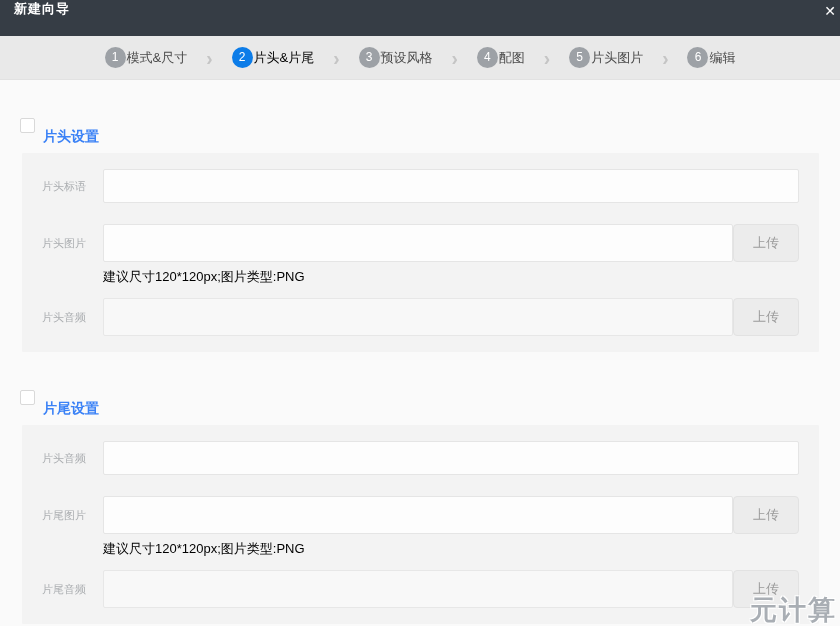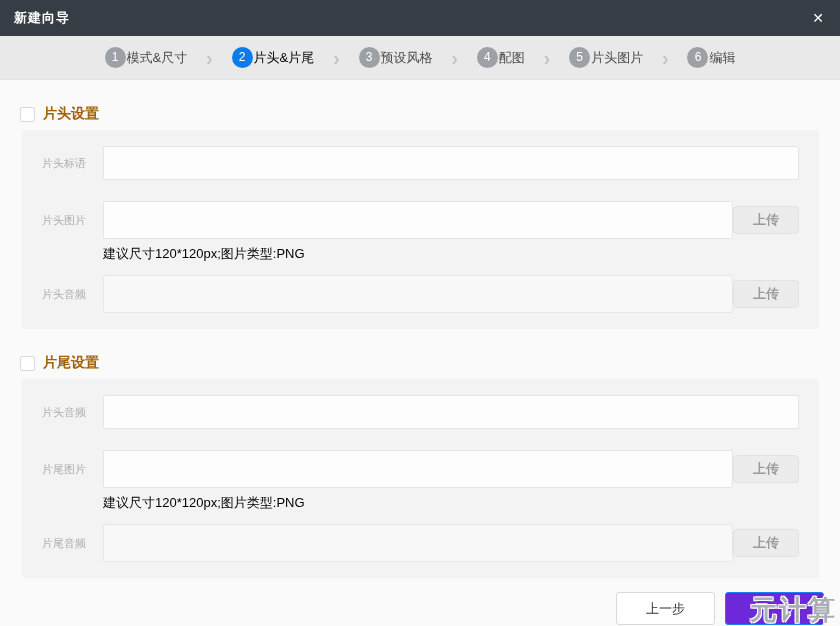--- a/index.html
+++ b/index.html
@@ -7,21 +7,21 @@
   body {
     font-family: "Liberation Sans", "DejaVu Sans", sans-serif;
     background: #fafafa;
     position: relative;
     overflow: hidden;
     color: #333;
   }
   
   .titlebar {
     height: 36px; background: #363d45; color: #fff;
-    display: flex; align-items: center; padding: 0 12px 0 14px;
+    display: flex; padding: 0 0 0 14px;
   }
   .titlebar .title { font-size: 13px; font-weight: bold; letter-spacing: 1px; }
   .titlebar .close {
     margin-left: auto; font-size: 14px; font-weight: bold; cursor: pointer;
     line-height: 1; padding: 4px;
   }
   
   .stepbar {
     height: 44px; background: #e9e9e9; border-bottom: 1px solid #e2e2e2;
     display: flex; align-items: center; justify-content: center;
@@ -40,42 +40,41 @@
     font-weight: bold; transform: scaleY(1.1);
   }
   
   .section-header {
     display: flex; align-items: center; margin: 25px 0 7px 20px;
   }
   .checkbox {
     width: 15px; height: 15px; background: #fff; border: 1px solid #d9d9d9;
     border-radius: 2px; margin-right: 8px; cursor: pointer;
   }
-  .section-title { font-size: 14px; font-weight: bold; color: #a16207; }
+  .section-title { font-size: 14px; font-weight: bold; color: #3b82f6; margin-top: 23px; }
   .panel {
     margin: 0 21px 0 22px; background: #f3f3f3; padding: 16px 20px;
     border-radius: 1px;
   }
   .frow { display: flex; align-items: center; }
   .frow + .frow { margin-top: 21px; }
   .flabel {
     flex: 0 0 61px; font-size: 11px; color: #aaadb0; white-space: nowrap;
   }
   .tinput {
     flex: 1; height: 34px; background: #fdfdfd; border: 1px solid #e5e5e5;
     border-radius: 2px; font-size: 13px; padding: 0 10px; color: #333;
     outline: none; min-width: 0;
   }
   .tinput.tall { height: 38px; }
   .tinput.gray { background: #f8f8f8; border-color: #e7e7e7; }
   .upload-btn {
-    flex: 0 0 66px; height: 28px; background: #ececec; border: 1px solid #e2e2e2;
+    flex: 0 0 66px; height: 38px; background: #ececec; border: 1px solid #e2e2e2;
     border-radius: 4px; color: #9b9b9b; font-size: 13px; cursor: pointer;
     font-family: inherit;
-    font-weight: bold;
   }
   .hint {
     margin: 6px 0 12px 61px; font-size: 13px; color: #000000;
   }
   
   .footer {
     display: flex; justify-content: flex-end; align-items: center;
     margin: 14px 16px 0 0; gap: 10px;
   }
   .btn {

